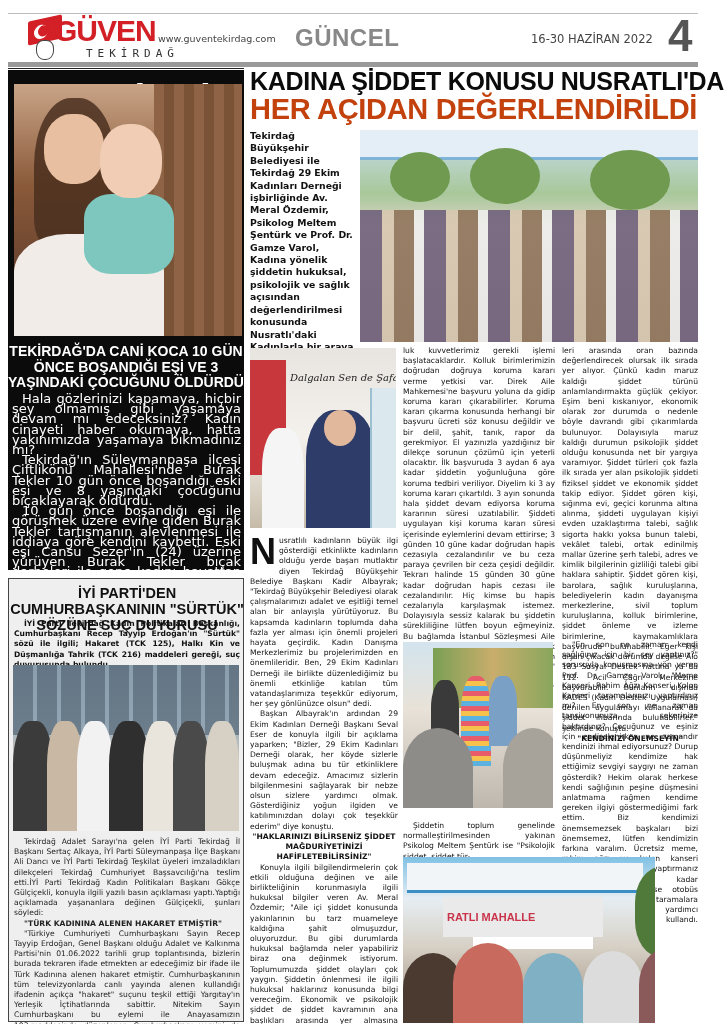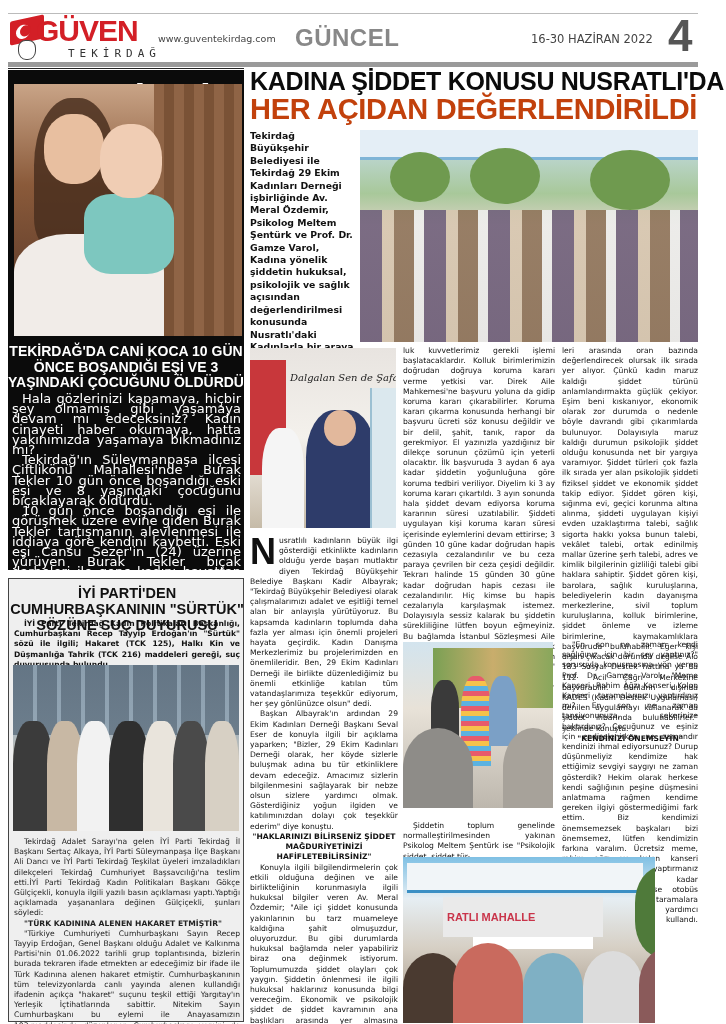--- a/index.html
+++ b/index.html
@@ -1,21 +1,21 @@
 <!DOCTYPE html>
 <html><head>
 <meta charset="utf-8">
 <style>
   * { box-sizing: border-box; margin: 0; padding: 0; }
   html, body { width: 726px; height: 1024px; background: #fff; overflow: hidden; }
   body { position: relative; font-family: "DejaVu Sans", sans-serif; color: #111; }
 
   
   .top-rule { position: absolute; left: 8px; top: 13px; width: 690px; height: 1px; background: #bbb; }
-  .logo { position: absolute; left: 10px; top: 16px; width: 140px; height: 44px; }
+  .logo { position: absolute; left: 28px; top: 16px; width: 140px; height: 44px; }
   .logo .flag { position: absolute; left: 0; top: 2px; width: 34px; height: 24px; background: #d31f26; transform: skewY(-12deg); border-radius: 2px; }
   .logo .crescent { position: absolute; left: 6px; top: 6px; width: 14px; height: 14px; border-radius: 50%; background: #fff; }
   .logo .crescent::after { content: ""; position: absolute; left: 4px; top: 1px; width: 11px; height: 11px; border-radius: 50%; background: #d31f26; }
   .logo .face { position: absolute; left: 8px; top: 24px; width: 18px; height: 20px; border: 1px solid #444; border-radius: 40% 40% 45% 45%; background: #fff; }
   .logo .brand { position: absolute; left: 26px; top: 0px; font-family: "Liberation Sans", sans-serif; font-weight: 900; font-size: 30px; letter-spacing: -1px; color: #d31f26; line-height: 30px; }
   .logo .city { position: absolute; left: 58px; top: 32px; font-family: "DejaVu Sans Mono", monospace; font-size: 11px; letter-spacing: 5px; color: #333; line-height: 12px; }
   .site-url { position: absolute; left: 158px; top: 33px; font-size: 9.5px; color: #444; }
   .section-name { position: absolute; left: 295px; top: 24px; font-family: "Liberation Sans", sans-serif; font-weight: 900; font-size: 24px; color: #888; letter-spacing: 0.5px; }
   .issue-date { position: absolute; left: 531px; top: 32px; font-size: 11.5px; color: #444; }
   .page-num { position: absolute; left: 668px; top: 14px; font-family: "Liberation Sans", sans-serif; font-weight: 900; font-size: 44px; color: #555; line-height: 44px; }

